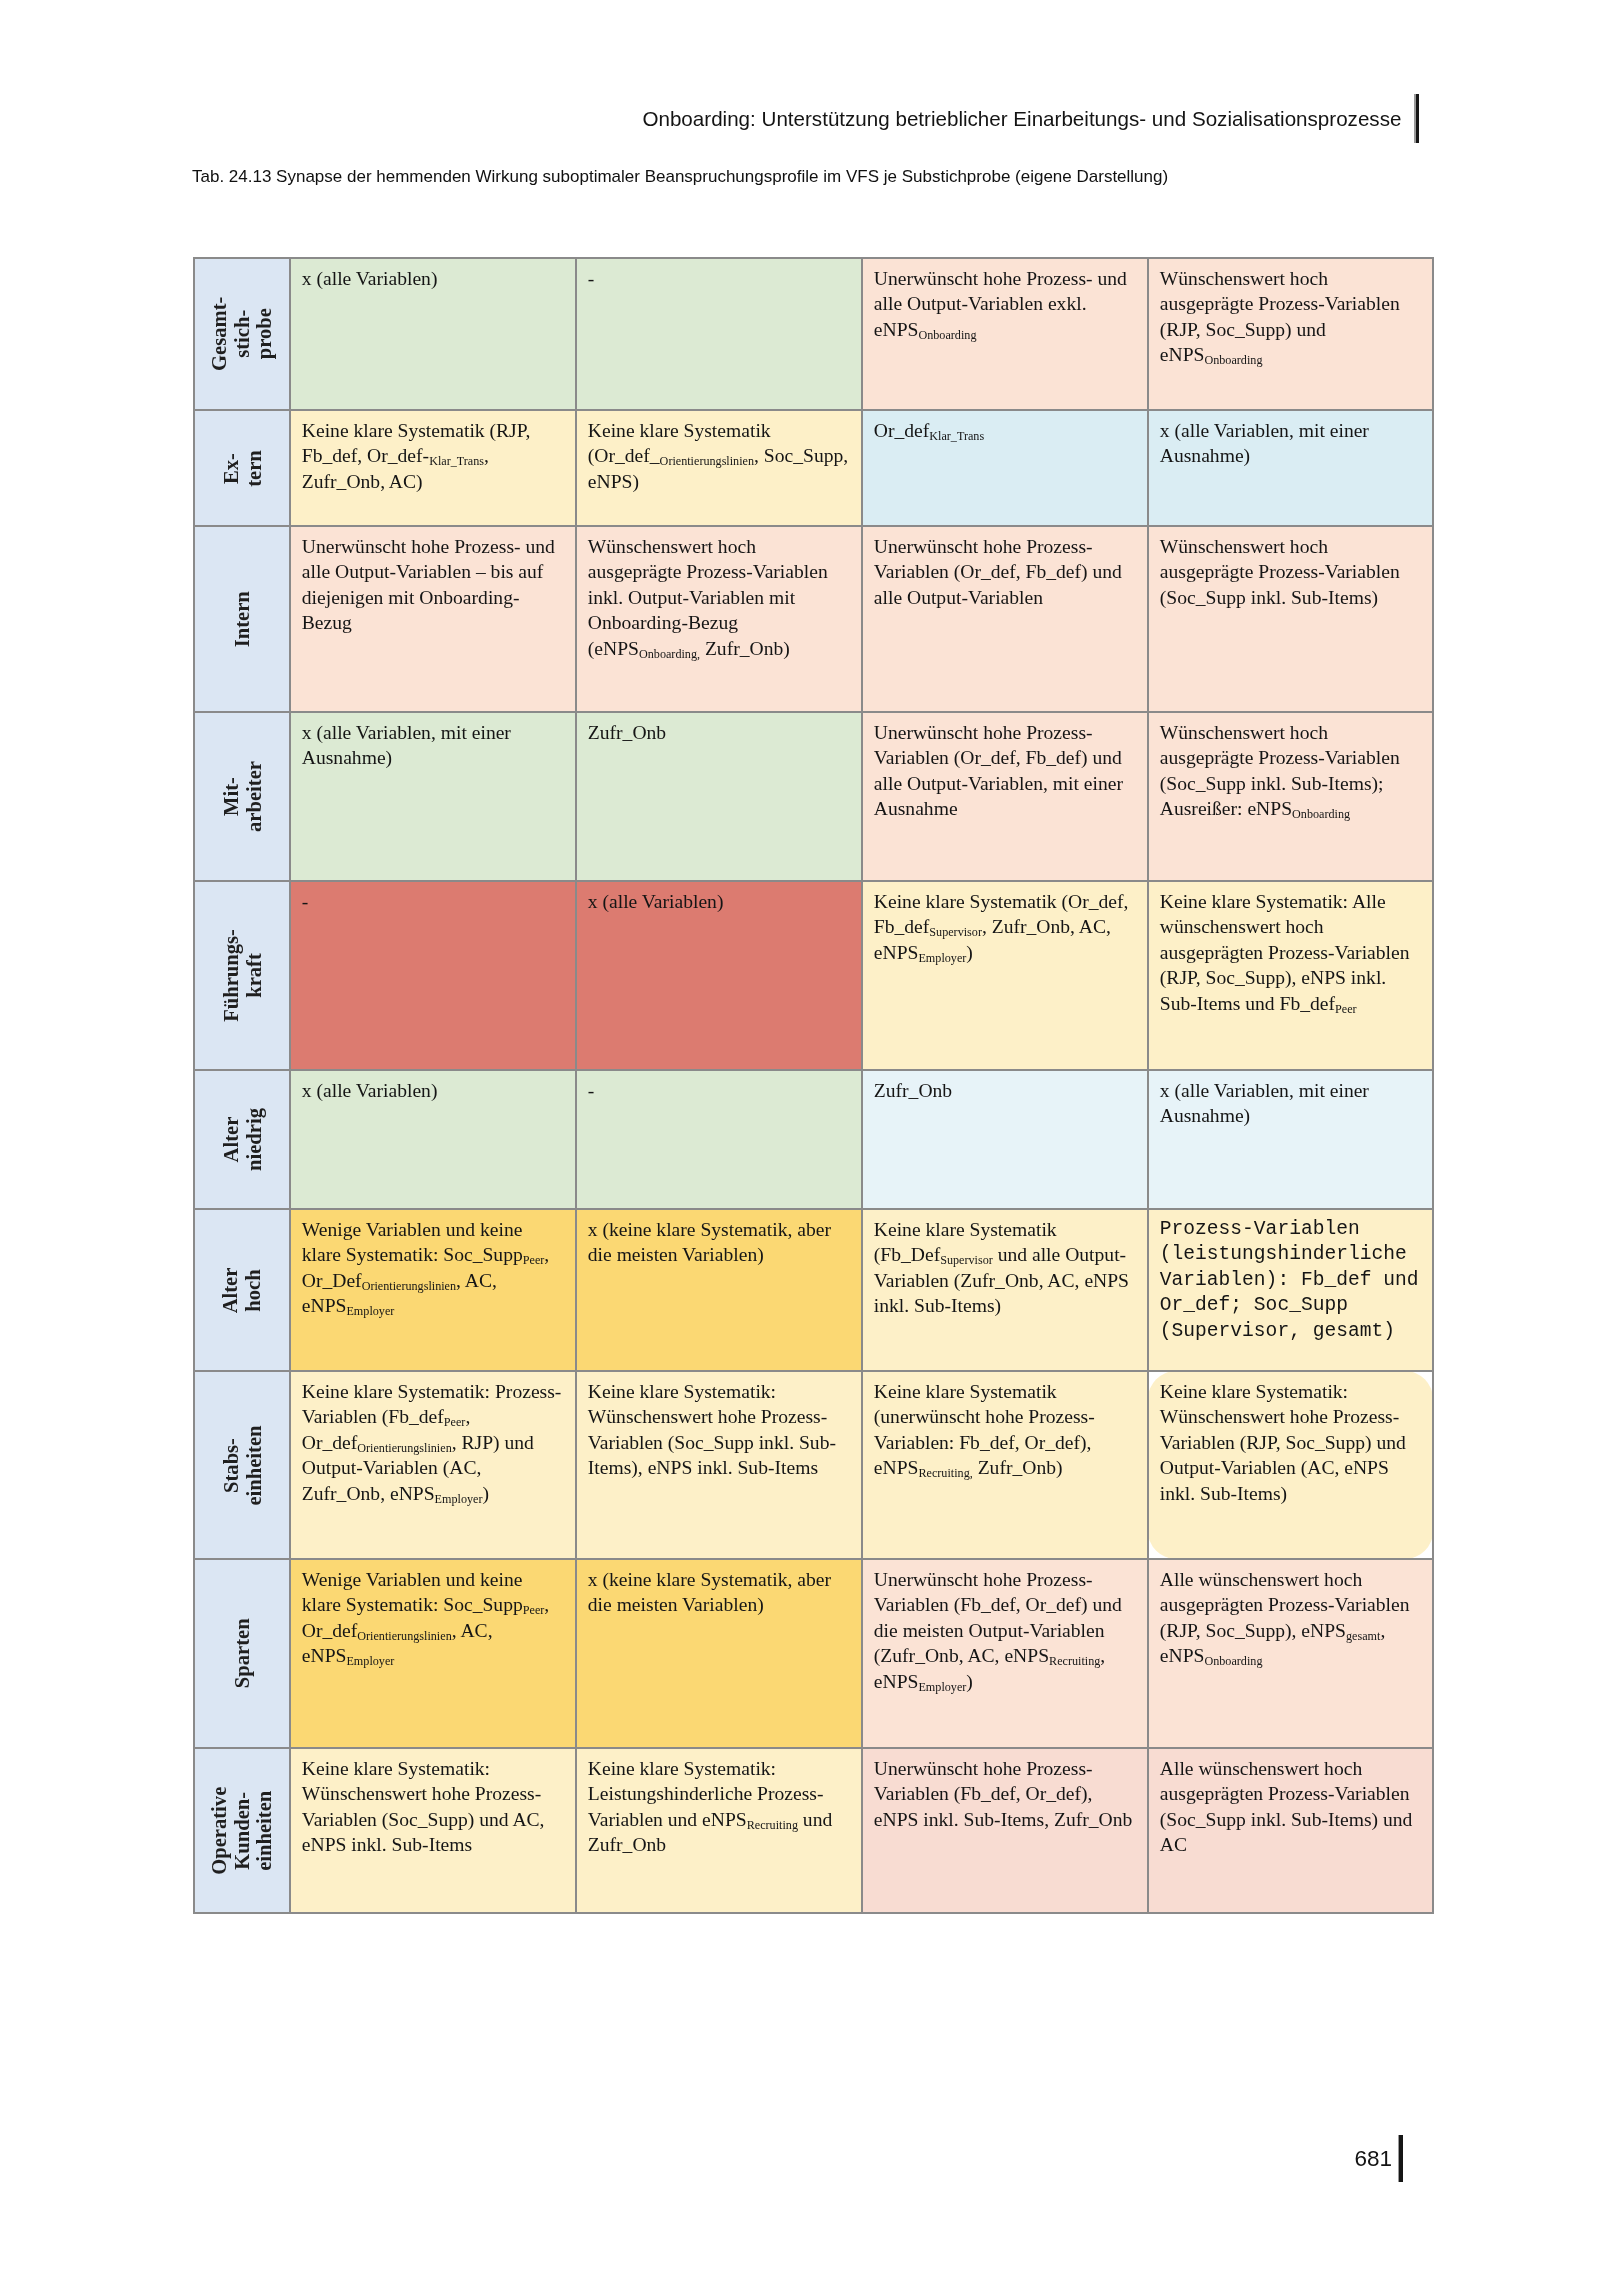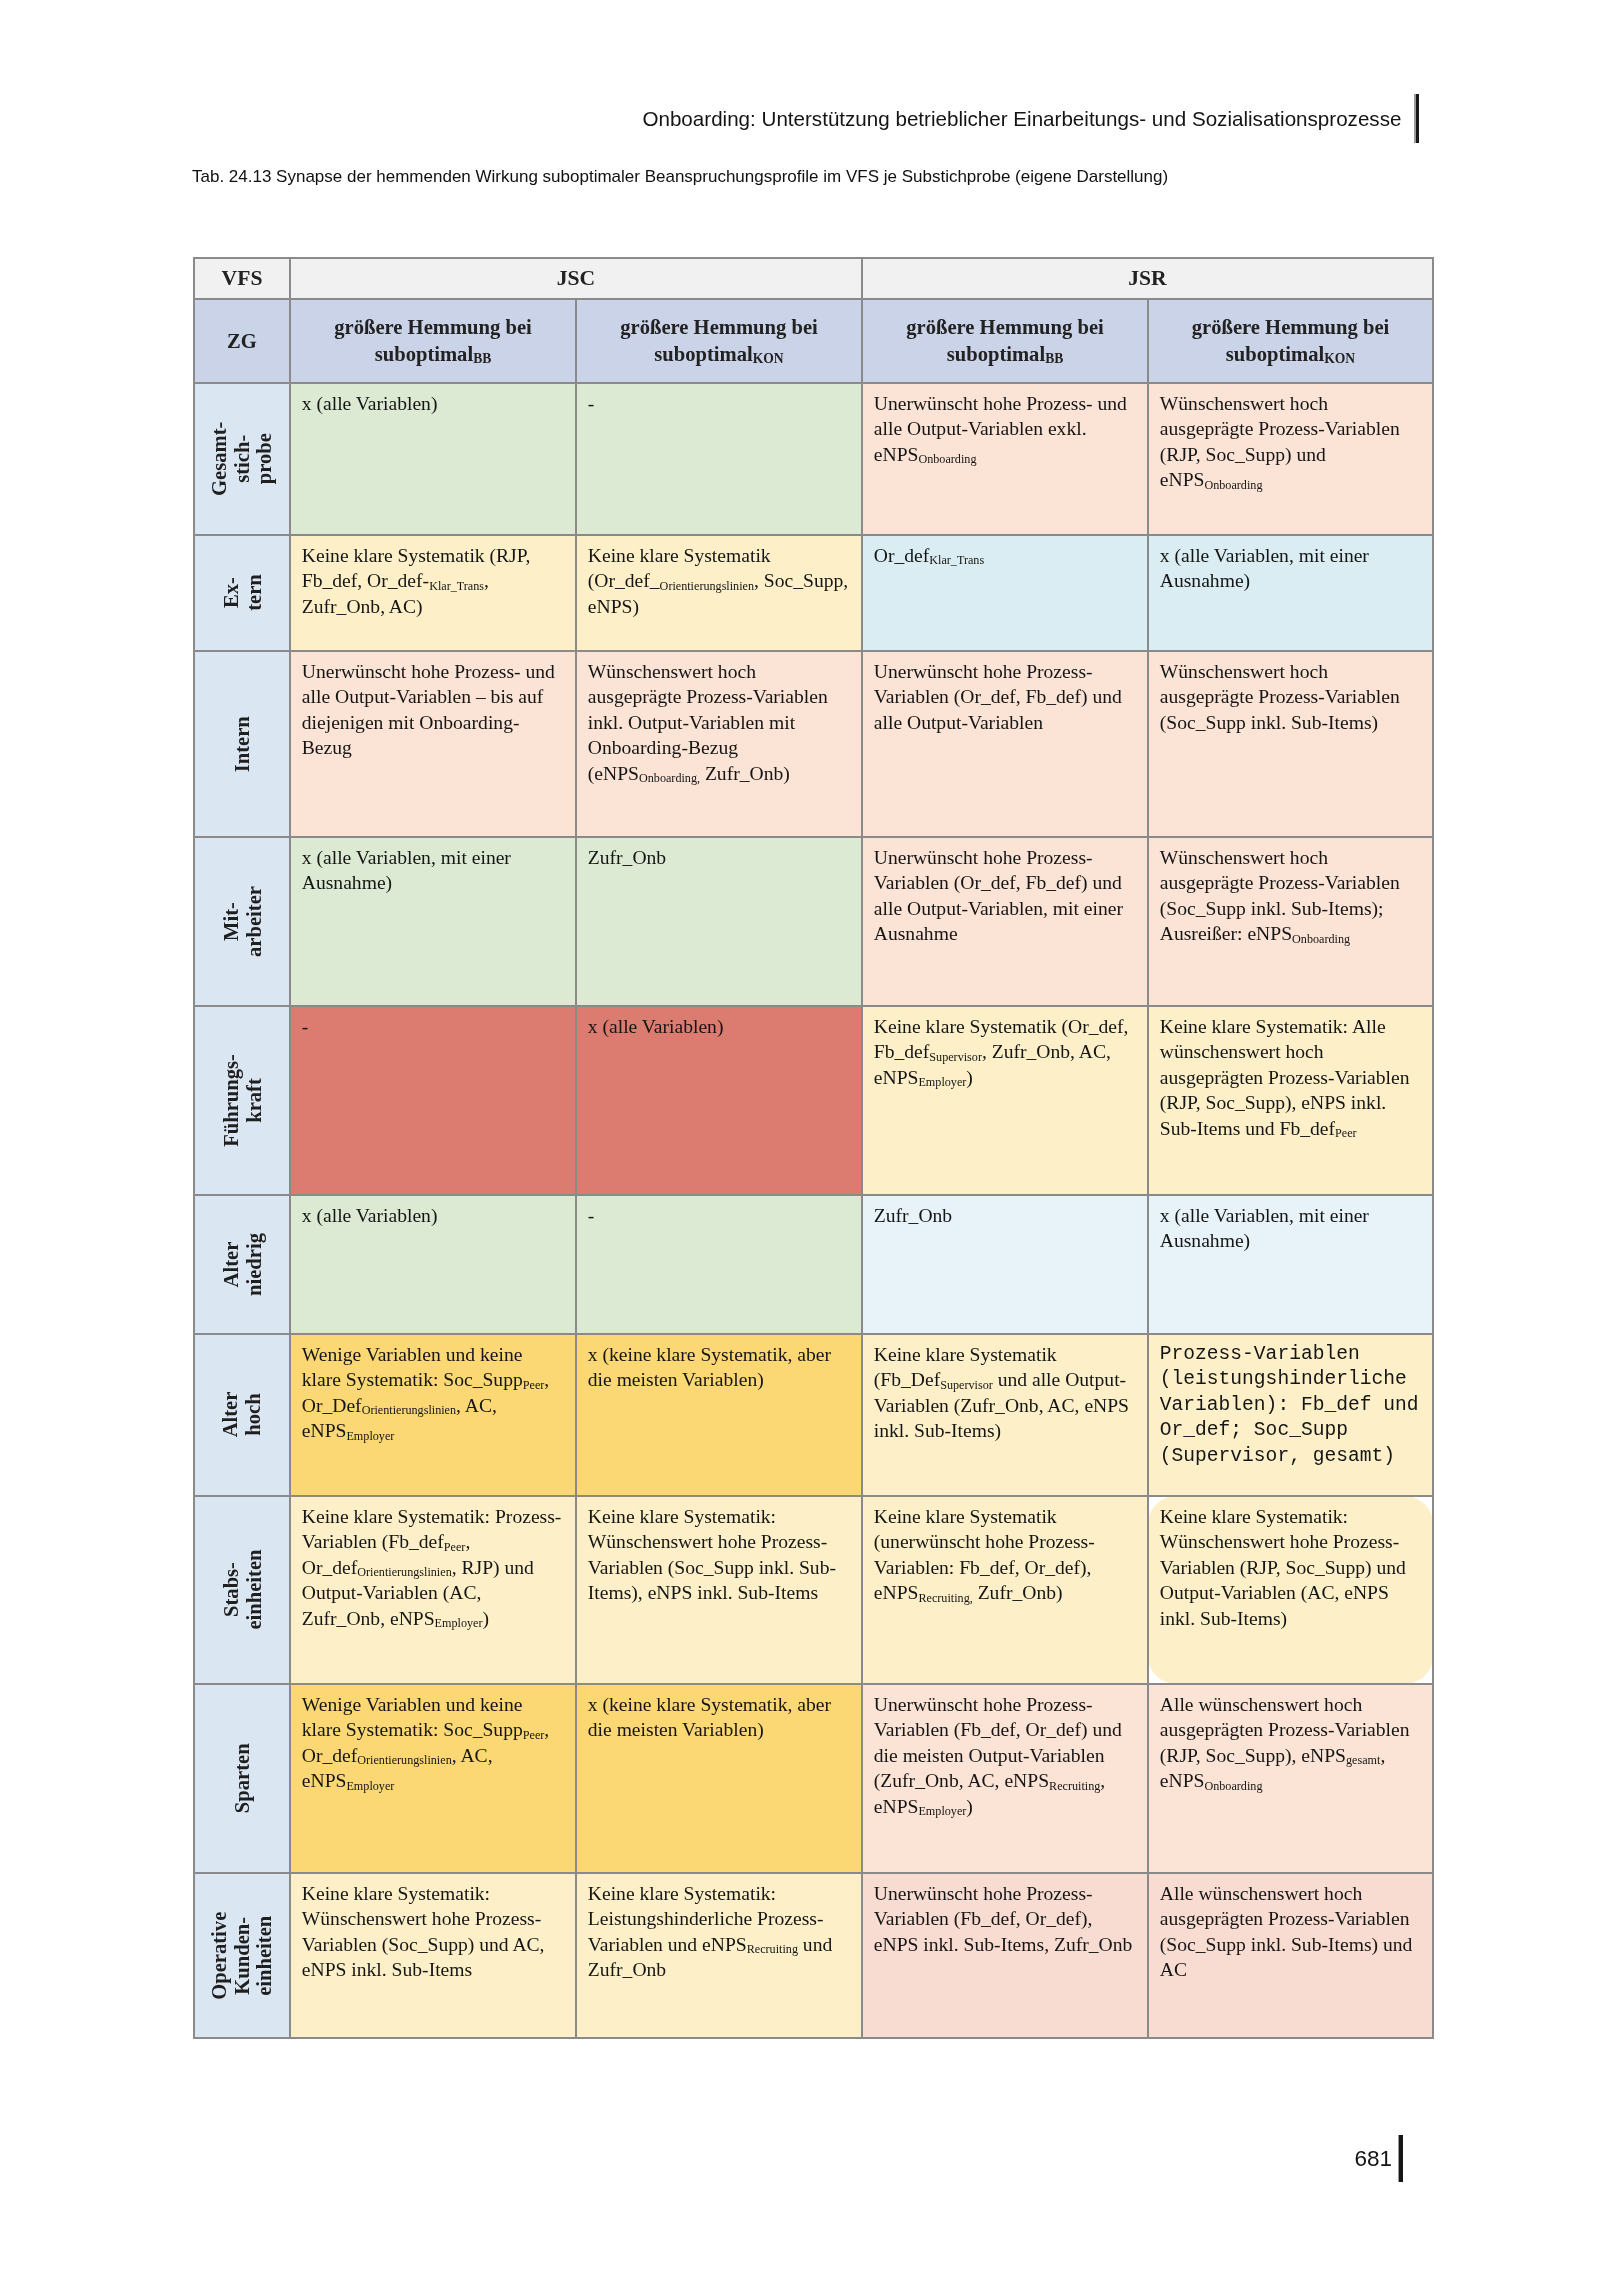--- a/index.html
+++ b/index.html
@@ -49,32 +49,20 @@
 <div class="tblwrap">
   <table>
     <colgroup>
       <col style="width:96px">
         <col style="width:286px">
         <col style="width:286px">
         <col style="width:286px">
         <col style="width:285px">
     </colgroup>
     <thead>
-      <tr class="toprow">
-        <th>VFS</th>
-        <th colspan="2">JSC</th>
-        <th colspan="2">JSR</th>
-      </tr>
-      <tr class="colrow">
-        <th>ZG</th>
-        <th>größere Hemmung bei suboptimal<sub>BB</sub></th>
-        <th>größere Hemmung bei suboptimal<sub>KON</sub></th>
-        <th>größere Hemmung bei suboptimal<sub>BB</sub></th>
-        <th>größere Hemmung bei suboptimal<sub>KON</sub></th>
-      </tr>
     </thead>
     <tbody>
         <tr style="height: 152px;">
           <td class="rowlab">
             <div class="rlab-wrap">
               <div class="rlab">Gesamt-
 stich-
 probe</div>
             </div>
           </td>

